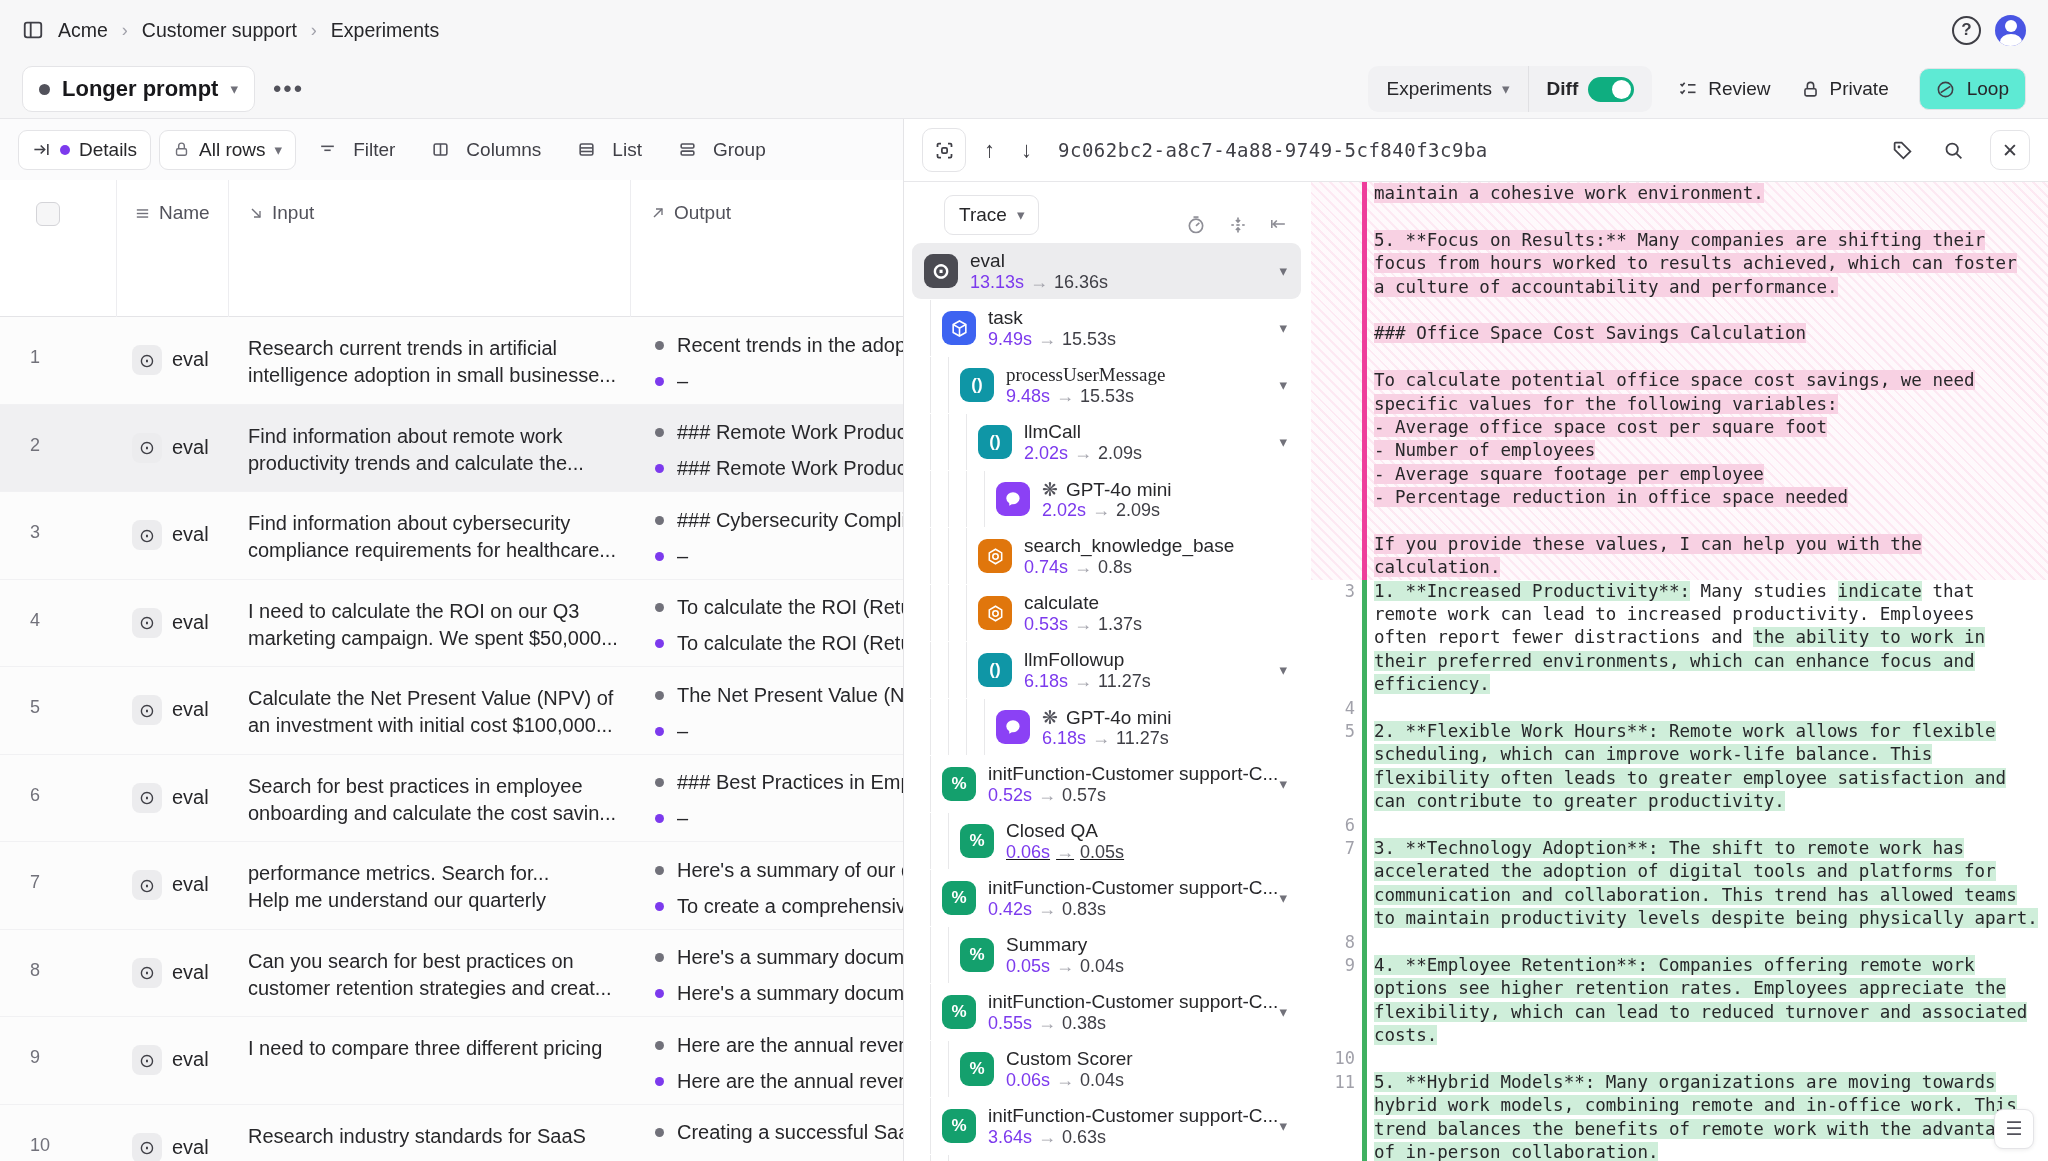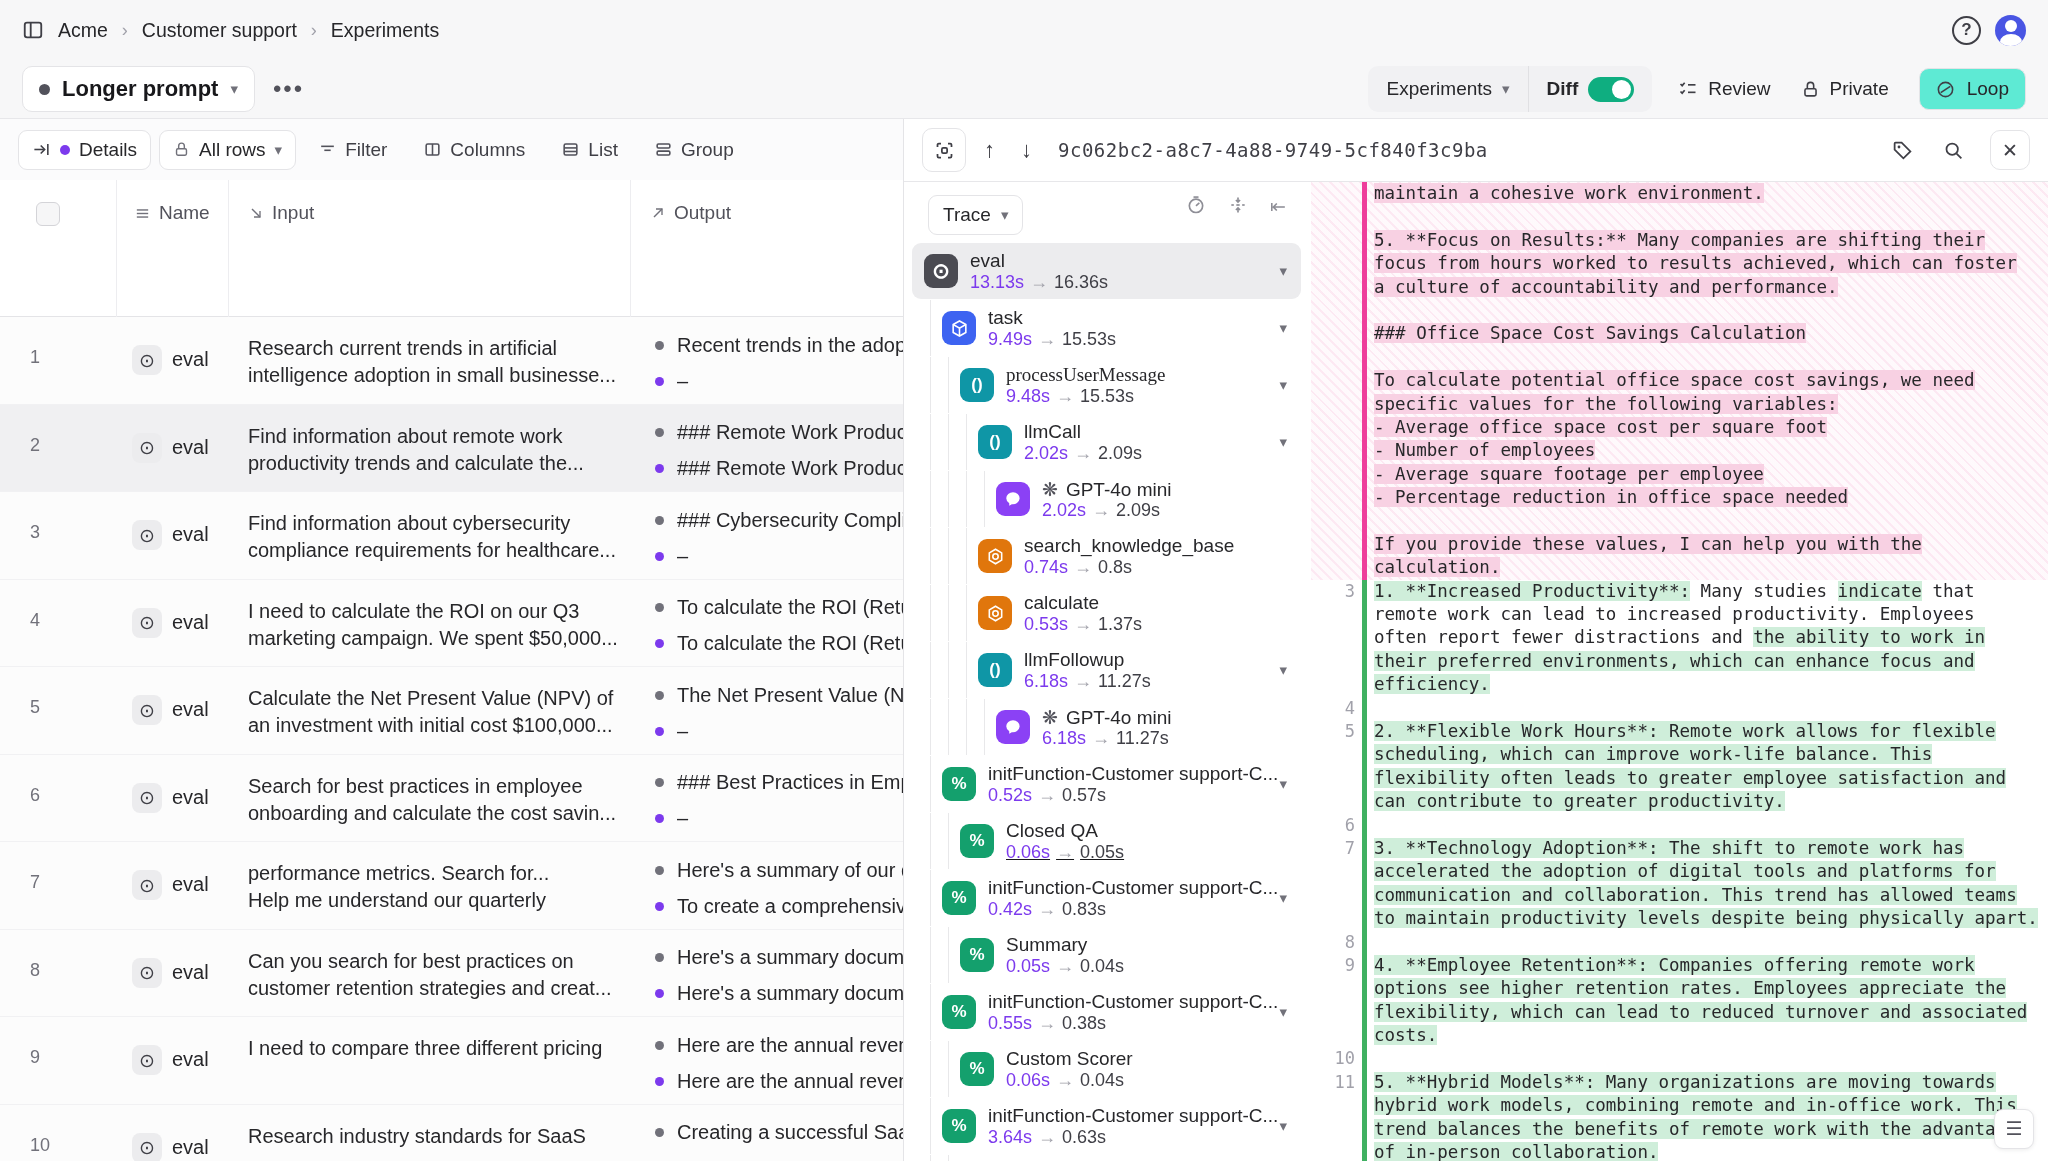--- a/index.html
+++ b/index.html
@@ -37,21 +37,21 @@
   .bar-act { display:flex; align-items:center; gap:10px; font-size:19px; color:#27272a; margin-right:30px; }
   .loop-btn { height:42px; border:1px solid #e4e4e7; border-radius:10px; background:#5eead4;
     display:flex; align-items:center; gap:12px; padding:0 16px; font-size:19px; color:#27272a; }
 
   
   #chrome-border { position:absolute; left:0; top:118px; width:2048px; border-top:1px solid #e7e7ea; }
   #toolbar { position:absolute; left:0; top:119px; width:903px; height:61px; background:#fbfbfc;
     display:flex; align-items:center; padding:0 18px; gap:8px; }
   .tb-btn { height:40px; border:1px solid #e4e4e7; border-radius:9px; background:#fff;
     display:flex; align-items:center; gap:9px; padding:0 13px; font-size:19px; color:#27272a; }
-  .tb-flat { display:flex; align-items:center; gap:8px; font-size:19px; color:#3f3f46; padding:0 14px; }
+  .tb-flat { display:flex; align-items:center; gap:16px; font-size:19px; color:#3f3f46; padding:0 14px; }
   .dot-purple { width:10px; height:10px; border-radius:50%; background:#7c3aed; }
   .icon-g { color:#52525b; display:flex; align-items:center; }
 
   
   #table { position:absolute; left:0; top:180px; width:903px; bottom:0; background:#fff; }
   #thead { position:absolute; left:0; top:0; width:100%; height:137px; border-bottom:1px solid #e4e4e7; }
   .th { position:absolute; top:22px; font-size:19px; color:#52525b; display:flex; gap:8px; align-items:center; }
   .col-line { position:absolute; top:0; height:137px; border-left:1px solid #ededf0; }
   .checkbox { width:24px; height:24px; border:1.5px solid #d4d4d8; border-radius:6px; background:#f6f6f7; }
   #rows { position:absolute; left:0; top:137px; width:100%; bottom:0; }
@@ -72,21 +72,21 @@
   #phead { position:absolute; left:0; top:0; right:0; height:63px; border-bottom:1px solid #e7e7ea;
     display:flex; align-items:center; padding:0 18px; gap:10px; }
   .sq-btn { width:44px; height:44px; border:1px solid #e4e4e7; border-radius:10px; background:#fff;
     display:flex; align-items:center; justify-content:center; color:#3f3f46; }
   .nav-arrow { font-size:22px; color:#3f3f46; padding:0 8px; }
   #trace-id { font-size:19px; color:#3f3f46; margin-left:8px; letter-spacing:0.5px; }
   #phead .spacer { flex:1; }
   .ph-ic { color:#3f3f46; padding:0 10px; display:flex; }
 
   #tree-wrap { position:absolute; left:0; top:63px; width:407px; bottom:0; overflow:hidden; }
-  #tree-bar { display:flex; align-items:flex-start; margin:13px 14px 8px 24px; }
+  #tree-bar { display:flex; align-items:flex-end; margin:13px 14px 8px 40px; }
   .trace-btn { height:40px; border:1px solid #e4e4e7; border-radius:9px; background:#fff;
     display:flex; align-items:center; gap:10px; padding:0 14px; font-size:19px; color:#27272a; }
   #tree-bar .spacer { flex:1; }
   .tt-ic { color:#8e8e96; padding:0 11px; font-size:19px; display:flex; }
 
   .trow { position:relative; height:56px; border-radius:9px; margin:0 10px 1px 8px; }
   .trow.sel { background:#ececee; }
   .t-ic { position:absolute; top:11px; width:34px; height:34px; border-radius:9px;
     display:flex; align-items:center; justify-content:center; color:#fff; font-size:17px; font-weight:700; }
   .t-lab { position:absolute; top:7px; font-size:19px; color:#27272a; white-space:nowrap;

